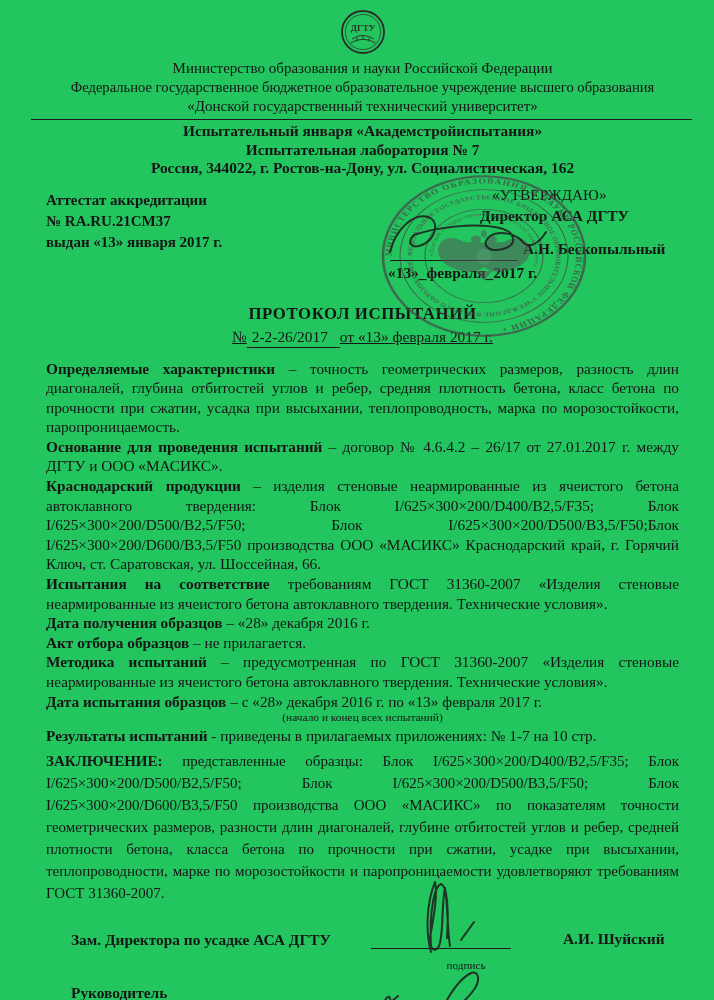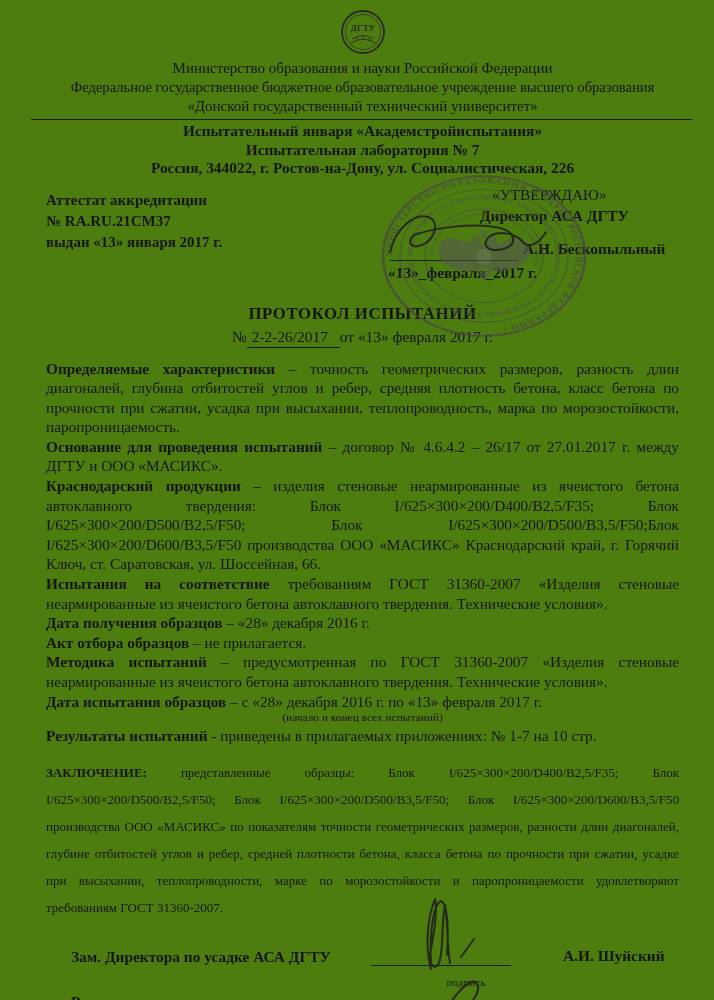--- a/index.html
+++ b/index.html
@@ -1,45 +1,45 @@
 <!DOCTYPE html>
 <html lang="ru"><head>
 <meta charset="utf-8">
 <style>
   html,body{margin:0;padding:0;background:#e9e9e7;}
   .page{
     position:relative;width:714px;height:1000px;margin:0 auto;
-    background:#4d7c0f;color:#161616;overflow:hidden;
+    background:#22c55e;color:#161616;overflow:hidden;
     font-family:"Liberation Serif","DejaVu Serif",serif;
   }
   .content{padding:6px 35px 0 46px;}
   
   .logo-wrap{width:48px;height:48px;margin:2px auto 3px auto;}
   .hline{text-align:center;font-size:15px;line-height:19px;}
   .hline.sm{font-size:14.6px;}
   .hrule{border:0;border-top:1.6px solid #1c1c1c;margin:3px -13px 2px -15px;}
   .hbold{text-align:center;font-weight:bold;font-size:15.4px;line-height:18.5px;}
   
   .info-zone{position:relative;height:108px;margin-top:8px;}
   .accred{position:absolute;left:0;top:4px;font-weight:bold;font-size:15px;line-height:21px;}
   .approve-label{position:absolute;left:446px;top:0;font-weight:normal;font-size:15.4px;}
   .director-label{position:absolute;left:434px;top:21px;font-weight:bold;font-size:15.4px;}
   .director-name{position:absolute;left:477px;top:54px;font-weight:bold;font-size:15.4px;}
   .director-sigline{position:absolute;left:344px;top:74px;width:128px;border-top:1.5px solid #1c1c1c;}
   .approve-date{position:absolute;left:342px;top:78px;font-weight:bold;font-size:15.4px;}
   
   .ttl{margin-top:10px;text-align:center;font-weight:bold;font-size:16.8px;letter-spacing:.6px;line-height:20px;}
-  .ttl-no{text-align:center;font-size:15.4px;margin-top:3px;line-height:20px;}
+  .ttl-no{text-align:center;font-size:15.4px;margin-top:3px;line-height:20px;text-decoration:underline;}
   .no-val{display:inline-block;border-bottom:1.2px solid #161616;padding:0 12px 0 5px;}
   
   .bodyblock{margin-top:11px;font-size:15.3px;line-height:19.6px;}
   .bodyblock p{margin:0;text-align:justify;}
   .lead{font-weight:bold;}
   .note{text-align:center;font-size:11.4px;line-height:13px;margin:0 0 2px 0;}
-  .concl{margin-top:13px;font-size:13px;line-height:27px;text-align:justify;}
+  .concl{margin-top:4px;font-size:15px;line-height:22px;text-align:justify;}
   
   .sig-section{margin-top:24px;padding-left:25px;}
   .sig-row{display:flex;align-items:flex-end;}
   .sig-row.m1{margin-bottom:10px;}
   .sig-role{flex:0 0 300px;font-weight:bold;font-size:15.4px;line-height:19px;white-space:pre-line;}
   .sig-mid{flex:0 0 140px;position:relative;height:20px;border-bottom:1.6px solid #1c1c1c;}
   .sig-mid svg{position:absolute;left:0;bottom:-8px;overflow:visible;}
   .sig-name{margin-left:52px;font-weight:bold;font-size:15.4px;padding-bottom:1px;}
   
   .stamp{position:absolute;left:0;top:0;width:714px;height:1000px;pointer-events:none;}
@@ -61,21 +61,21 @@
         <path d="M18,29.5 L18,33.5 M24,27.5 L24,32 M30,29.5 L30,33.5" stroke="#2b2b2b" stroke-width="0.8"></path>
       </svg>
     </div>
 
     <div class="hline">Министерство образования и науки Российской Федерации</div>
     <div class="hline sm">Федеральное государственное бюджетное образовательное учреждение высшего образования</div>
     <div class="hline">«Донской государственный технический университет»</div>
     <hr class="hrule">
     <div class="hbold">Испытательный января «Академстройиспытания»</div>
     <div class="hbold">Испытательная лаборатория № 7</div>
-    <div class="hbold">Россия, 344022, г. Ростов-на-Дону, ул. Социалистическая, 226</div>
+    <div class="hbold">Россия, 344022, г. Ростов-на-Дону, ул. Социалистическая, 162</div>
 
     <div class="info-zone">
       <div class="accred">
         <div>Аттестат аккредитации</div>
         <div>№ RA.RU.21CM37</div>
         <div>выдан «13» января 2017 г.</div>
       </div>
       <div class="approve-label">«УТВЕРЖДАЮ»</div>
       <div class="director-label">Директор АСА ДГТУ</div>
       <div class="director-name">А.Н. Бескопыльный</div>
@@ -106,21 +106,21 @@
       <div class="sig-row m1">
         <div class="sig-role">Зам. Директора по усадке АСА ДГТУ</div>
         <div class="sig-mid">
           <svg width="140" height="78" viewBox="0 0 140 78">
             <path class="ink" d="M60,74 C54,52 56,24 64,4 M64,4 C67,18 62,42 59,60 C58,70 64,76 68,68 C73,55 70,30 74,10 M74,10 C77,28 76,50 79,68 M60,70 C58,30 64,8 70,6 C76,8 78,30 76,60"></path>
             <path class="ink" d="M90,62 L103,44"></path>
           </svg>
         </div>
         <div class="sig-name">А.И. Шуйский</div>
       </div>
-      <div class="sig-caption-row" style="position:relative;height:14px;margin-bottom:2px;text-decoration:underline;">
+      <div class="sig-caption-row" style="position:relative;height:14px;margin-bottom:10px;text-decoration:underline;">
         <div style="position:absolute;left:325px;width:140px;text-align:center;font-size:11.2px;">подпись</div>
       </div>
 
       <div class="sig-row m1">
         <div class="sig-role">Руководитель
 Испытательной лаборатории №2</div>
         <div class="sig-mid">
           <svg width="140" height="58" viewBox="0 0 140 58">
             <path class="ink" d="M8,44 C14,26 21,20 19,36 C18,43 14,48 10,50 M13,38 L27,26 M15,40 L29,51 M37,45 C43,36 51,36 55,42 C60,49 67,47 71,40 C77,26 89,8 100,3 C108,0 110,11 102,21 C92,34 78,44 64,49 C72,46 92,42 110,41"></path>
             <path class="ink" d="M55,42 C58,50 61,56 64,57"></path>

